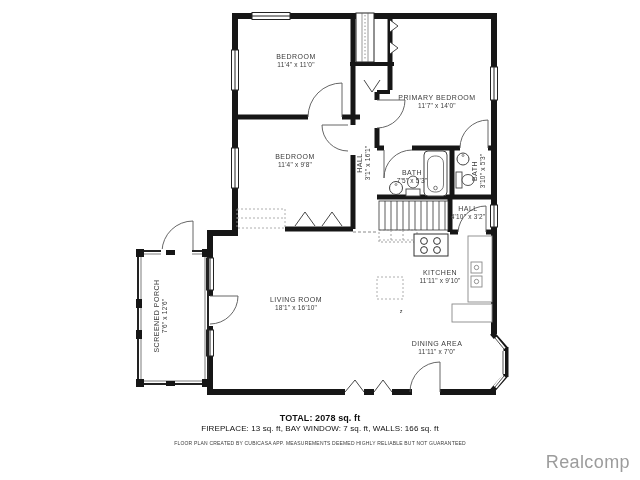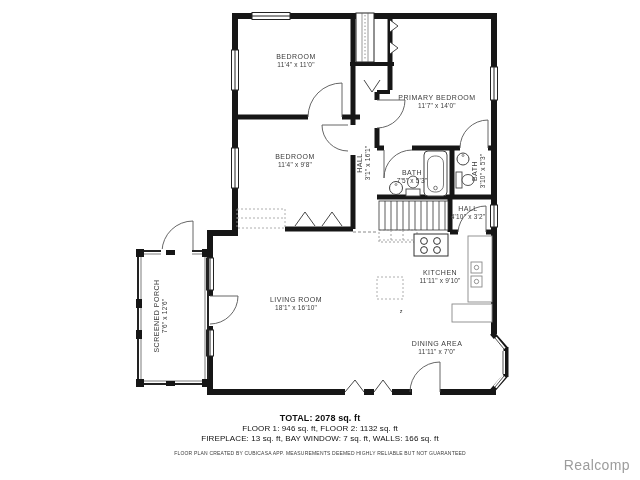--- a/index.html
+++ b/index.html
@@ -9,21 +9,21 @@
   .room-label{position:absolute;transform:translate(-50%,-50%);text-align:center;
               color:#3a3a3a;white-space:nowrap;line-height:1.35;}
   .room-label.rot{transform:translate(-50%,-50%) rotate(-90deg);}
   .rname{font-size:7px;letter-spacing:.5px;}
   .rdims{font-size:6.5px;letter-spacing:.2px;}
   .floor-marker{position:absolute;font-size:5.5px;color:#333;transform:translate(-50%,-50%);}
   .summary{position:absolute;left:0;right:0;top:413px;text-align:center;color:#101010;}
   .s-total{font-size:9px;font-weight:bold;letter-spacing:.1px;}
   .s-line{font-size:8px;margin-top:1px;letter-spacing:.1px;}
   .s-disclaimer{font-size:5px;color:#3b3b3b;margin-top:7px;letter-spacing:.2px;}
-  .watermark{position:absolute;right:10px;bottom:7px;font-size:14px;color:#9c9c9c;letter-spacing:.4px;}
+  .watermark{position:absolute;right:10px;bottom:7px;font-size:18px;color:#9c9c9c;letter-spacing:.4px;}
 </style>
 </head>
 <body>
 
 <div id="stage">
 
   <svg id="plan-svg" width="640" height="480" viewBox="0 0 640 480">
 
     <g stroke="#161616" stroke-width="6" fill="none" stroke-linecap="butt">
 
@@ -281,19 +281,18 @@
   </div>
   <div class="room-label rot" style="left:161px;top:316px">
     <div class="rname">SCREENED PORCH</div>
     <div class="rdims">7'6" x 12'6"</div>
   </div>
 
   <div class="floor-marker" style="left:401px;top:311px">z</div>
 
   <div class="summary">
     <div class="s-total">TOTAL: 2078 sq. ft</div>
-    <div class="s-line">FLOOR 1: 946 sq. ft, FLOOR 2: 1132 sq. ft</div>
     <div class="s-line">FIREPLACE: 13 sq. ft, BAY WINDOW: 7 sq. ft, WALLS: 166 sq. ft</div>
     <div class="s-disclaimer">FLOOR PLAN CREATED BY CUBICASA APP. MEASUREMENTS DEEMED HIGHLY RELIABLE BUT NOT GUARANTEED</div>
   </div>
 
   <div class="watermark">Realcomp</div>
 </div>
 
 </body></html>

